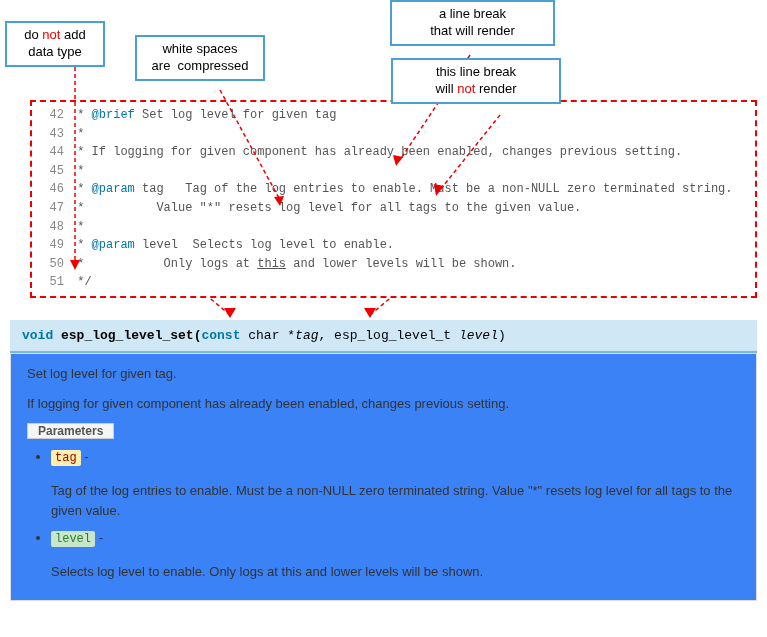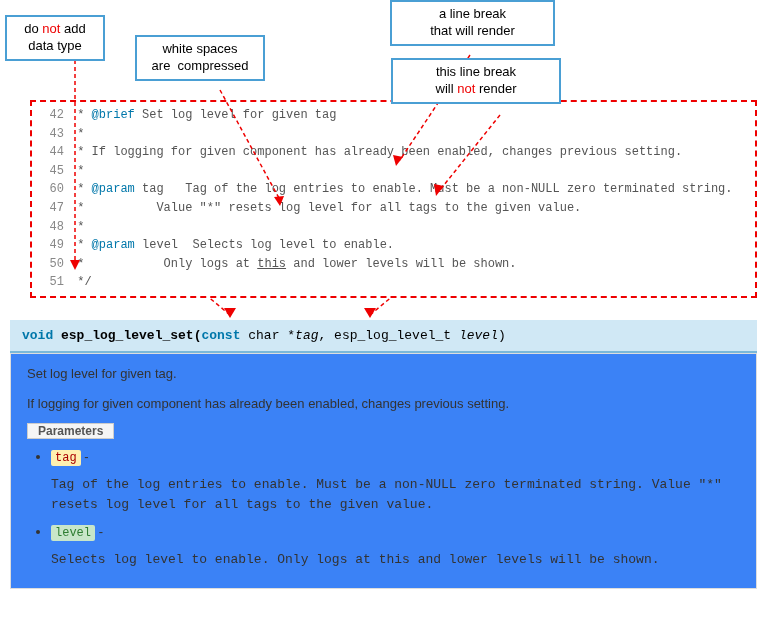--- a/index.html
+++ b/index.html
@@ -26,21 +26,21 @@
       padding: 4px 8px;
       font-size: 13px;
       font-weight: normal;
       text-align: center;
       line-height: 1.3;
       z-index: 10;
     }
 
     .ann-do-not {
       left: 5px;
-      top: 15px;
+      top: 21px;
       width: 100px;
     }
 
     .ann-white-spaces {
       left: 135px;
       top: 35px;
       width: 130px;
     }
 
     .ann-line-break-render {
@@ -157,23 +157,22 @@
     .param-name {
       background: #fff0b0;
       font-family: 'Courier New', Courier, monospace;
       font-size: 12px;
       padding: 1px 4px;
       border-radius: 2px;
       color: #a00;
     }
 
     .param-desc {
-      margin-top: 8px;
+      margin-top: 14px;
       display: block;
-      font-family: Liberation Mono, monospace;
     }
   </style>
 </head>
 <body>
 
 <div class="diagram-area">
 
   <div class="annotation-box ann-do-not">
     do <span class="red-text">not</span> add<br>data type
   </div>
@@ -202,21 +201,21 @@
       </div>
       <div>
         <span class="line-num">44</span>
         <span class="code-comment"> * If log<u>g</u>ing for given component has already been enabled, changes previous setting.</span>
       </div>
       <div>
         <span class="line-num">45</span>
         <span class="code-comment"> *</span>
       </div>
       <div>
-        <span class="line-num">60</span>
+        <span class="line-num">46</span>
         <span class="code-comment"> * <span style="color:#07a;">@param</span> tag &nbsp; Tag of the log entries to enable. Must be a non-NULL zero terminated string.</span>
       </div>
       <div>
         <span class="line-num">47</span>
         <span class="code-comment"> * &nbsp;&nbsp;&nbsp;&nbsp;&nbsp;&nbsp;&nbsp;&nbsp;&nbsp;Value "*" resets log level for all tags to the given value.</span>
       </div>
       <div>
         <span class="line-num">48</span>
         <span class="code-comment"> *</span>
       </div>

